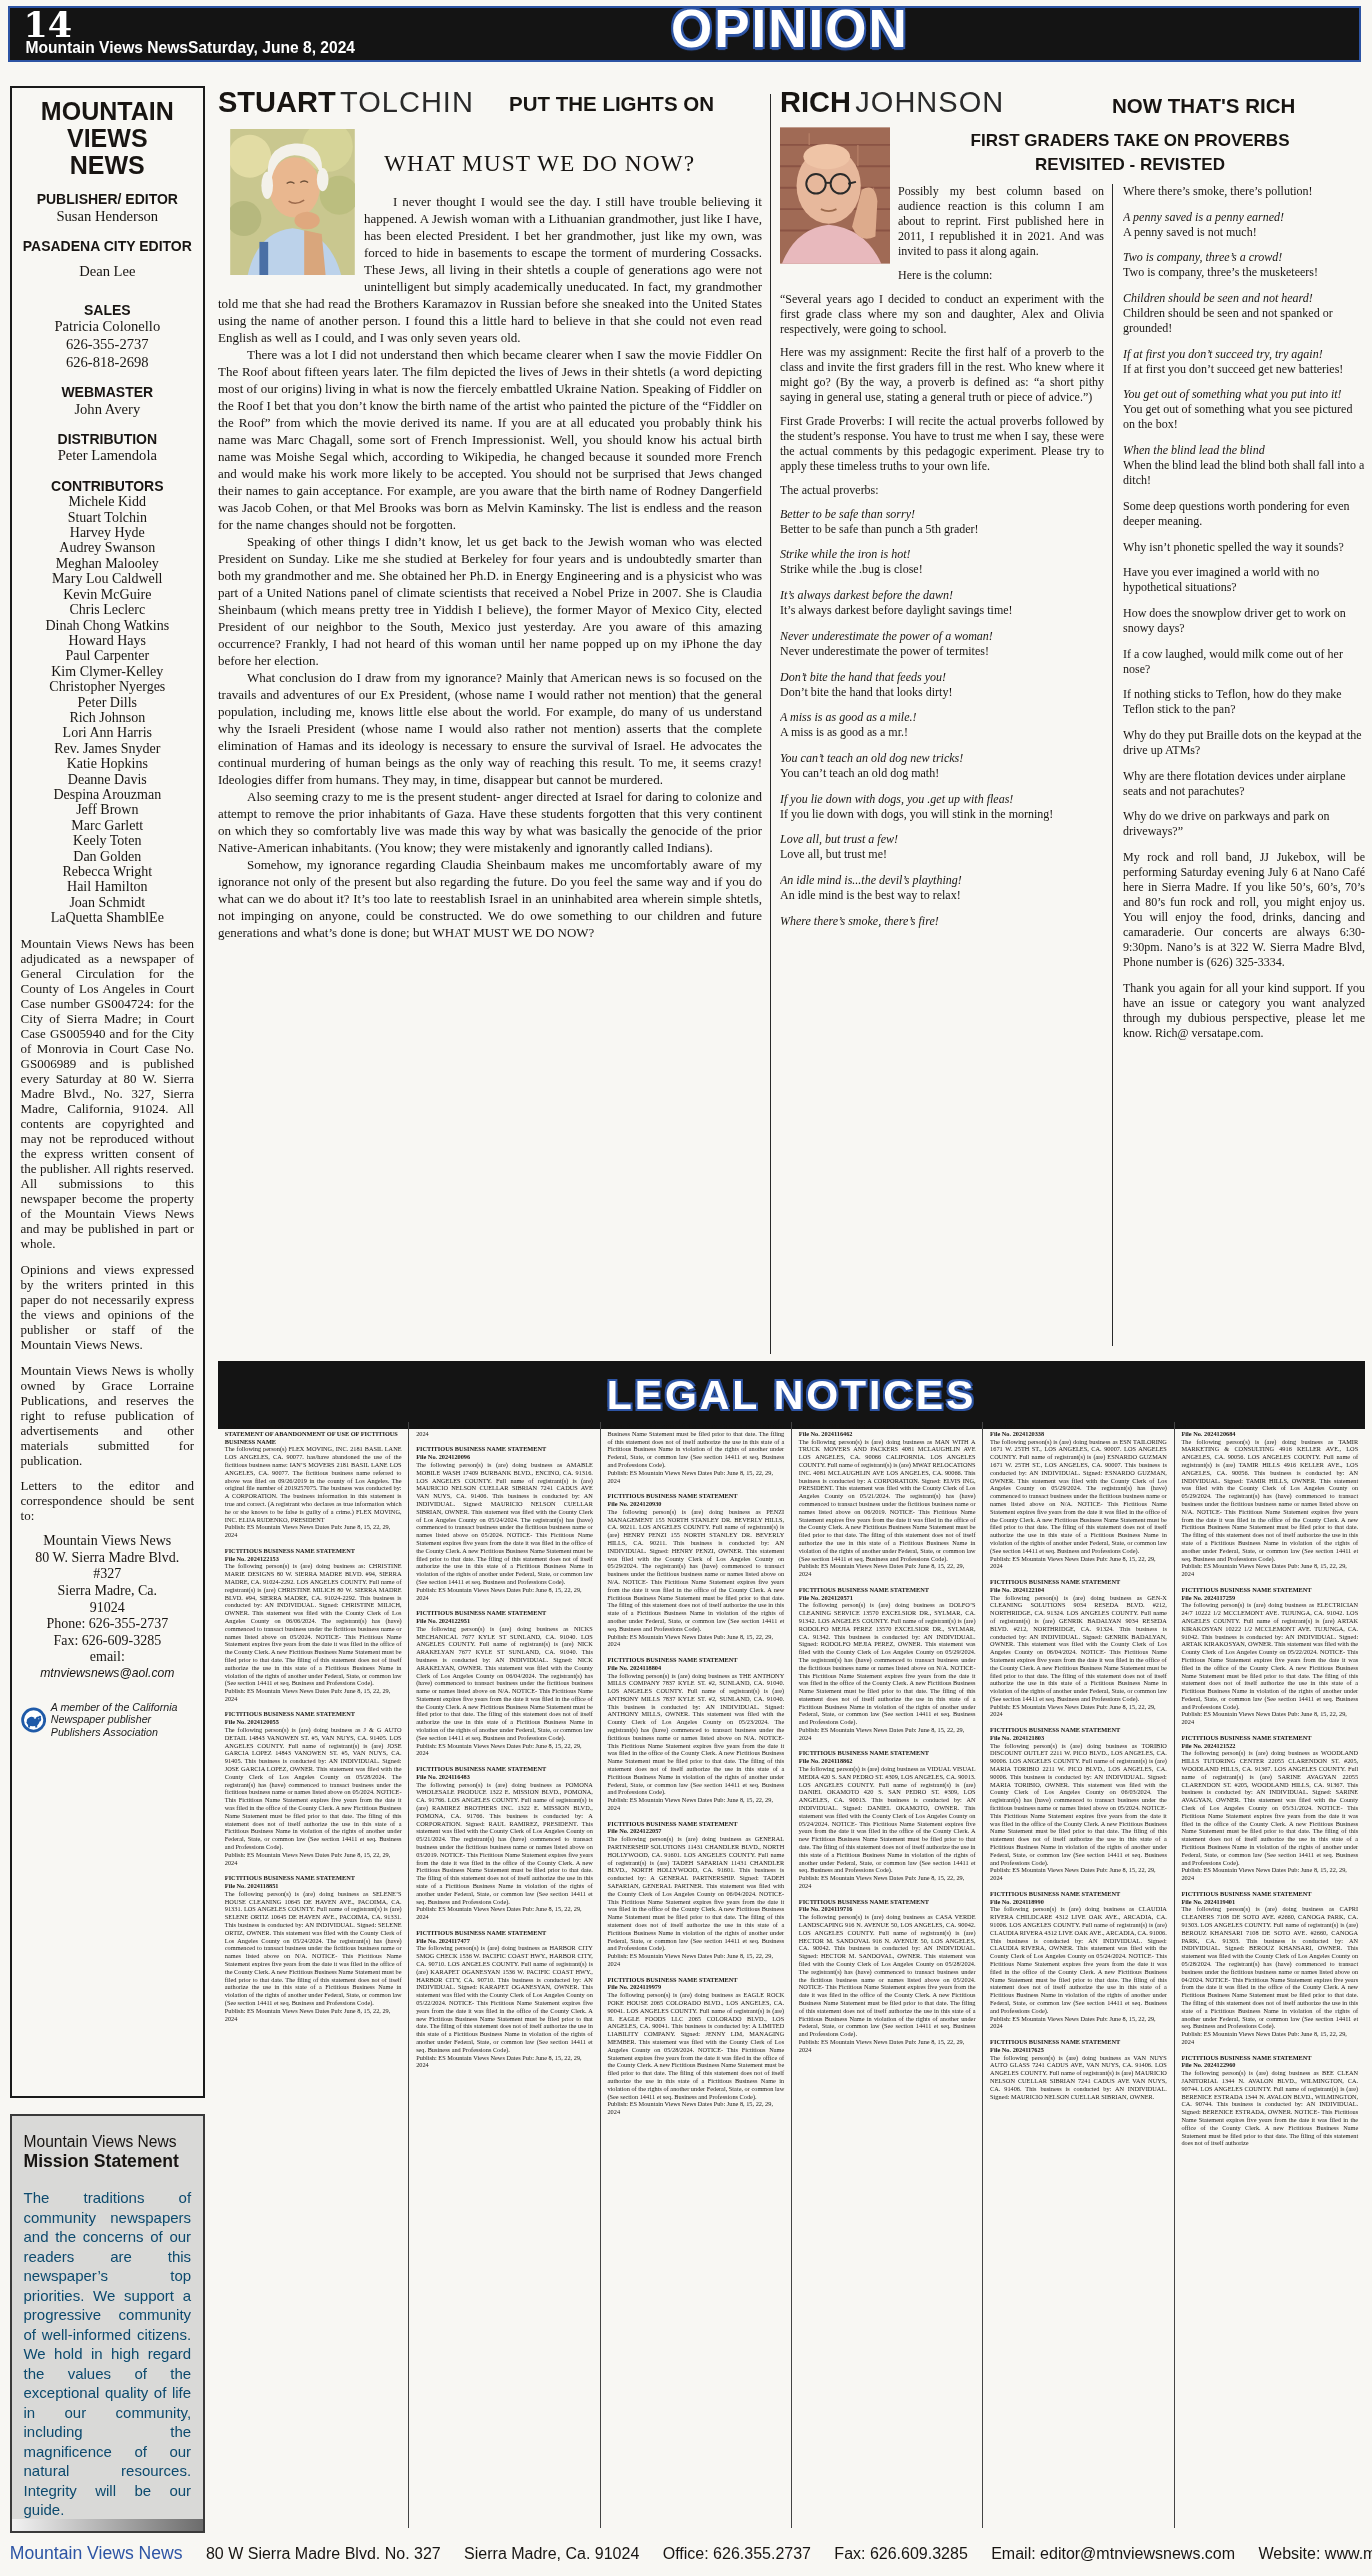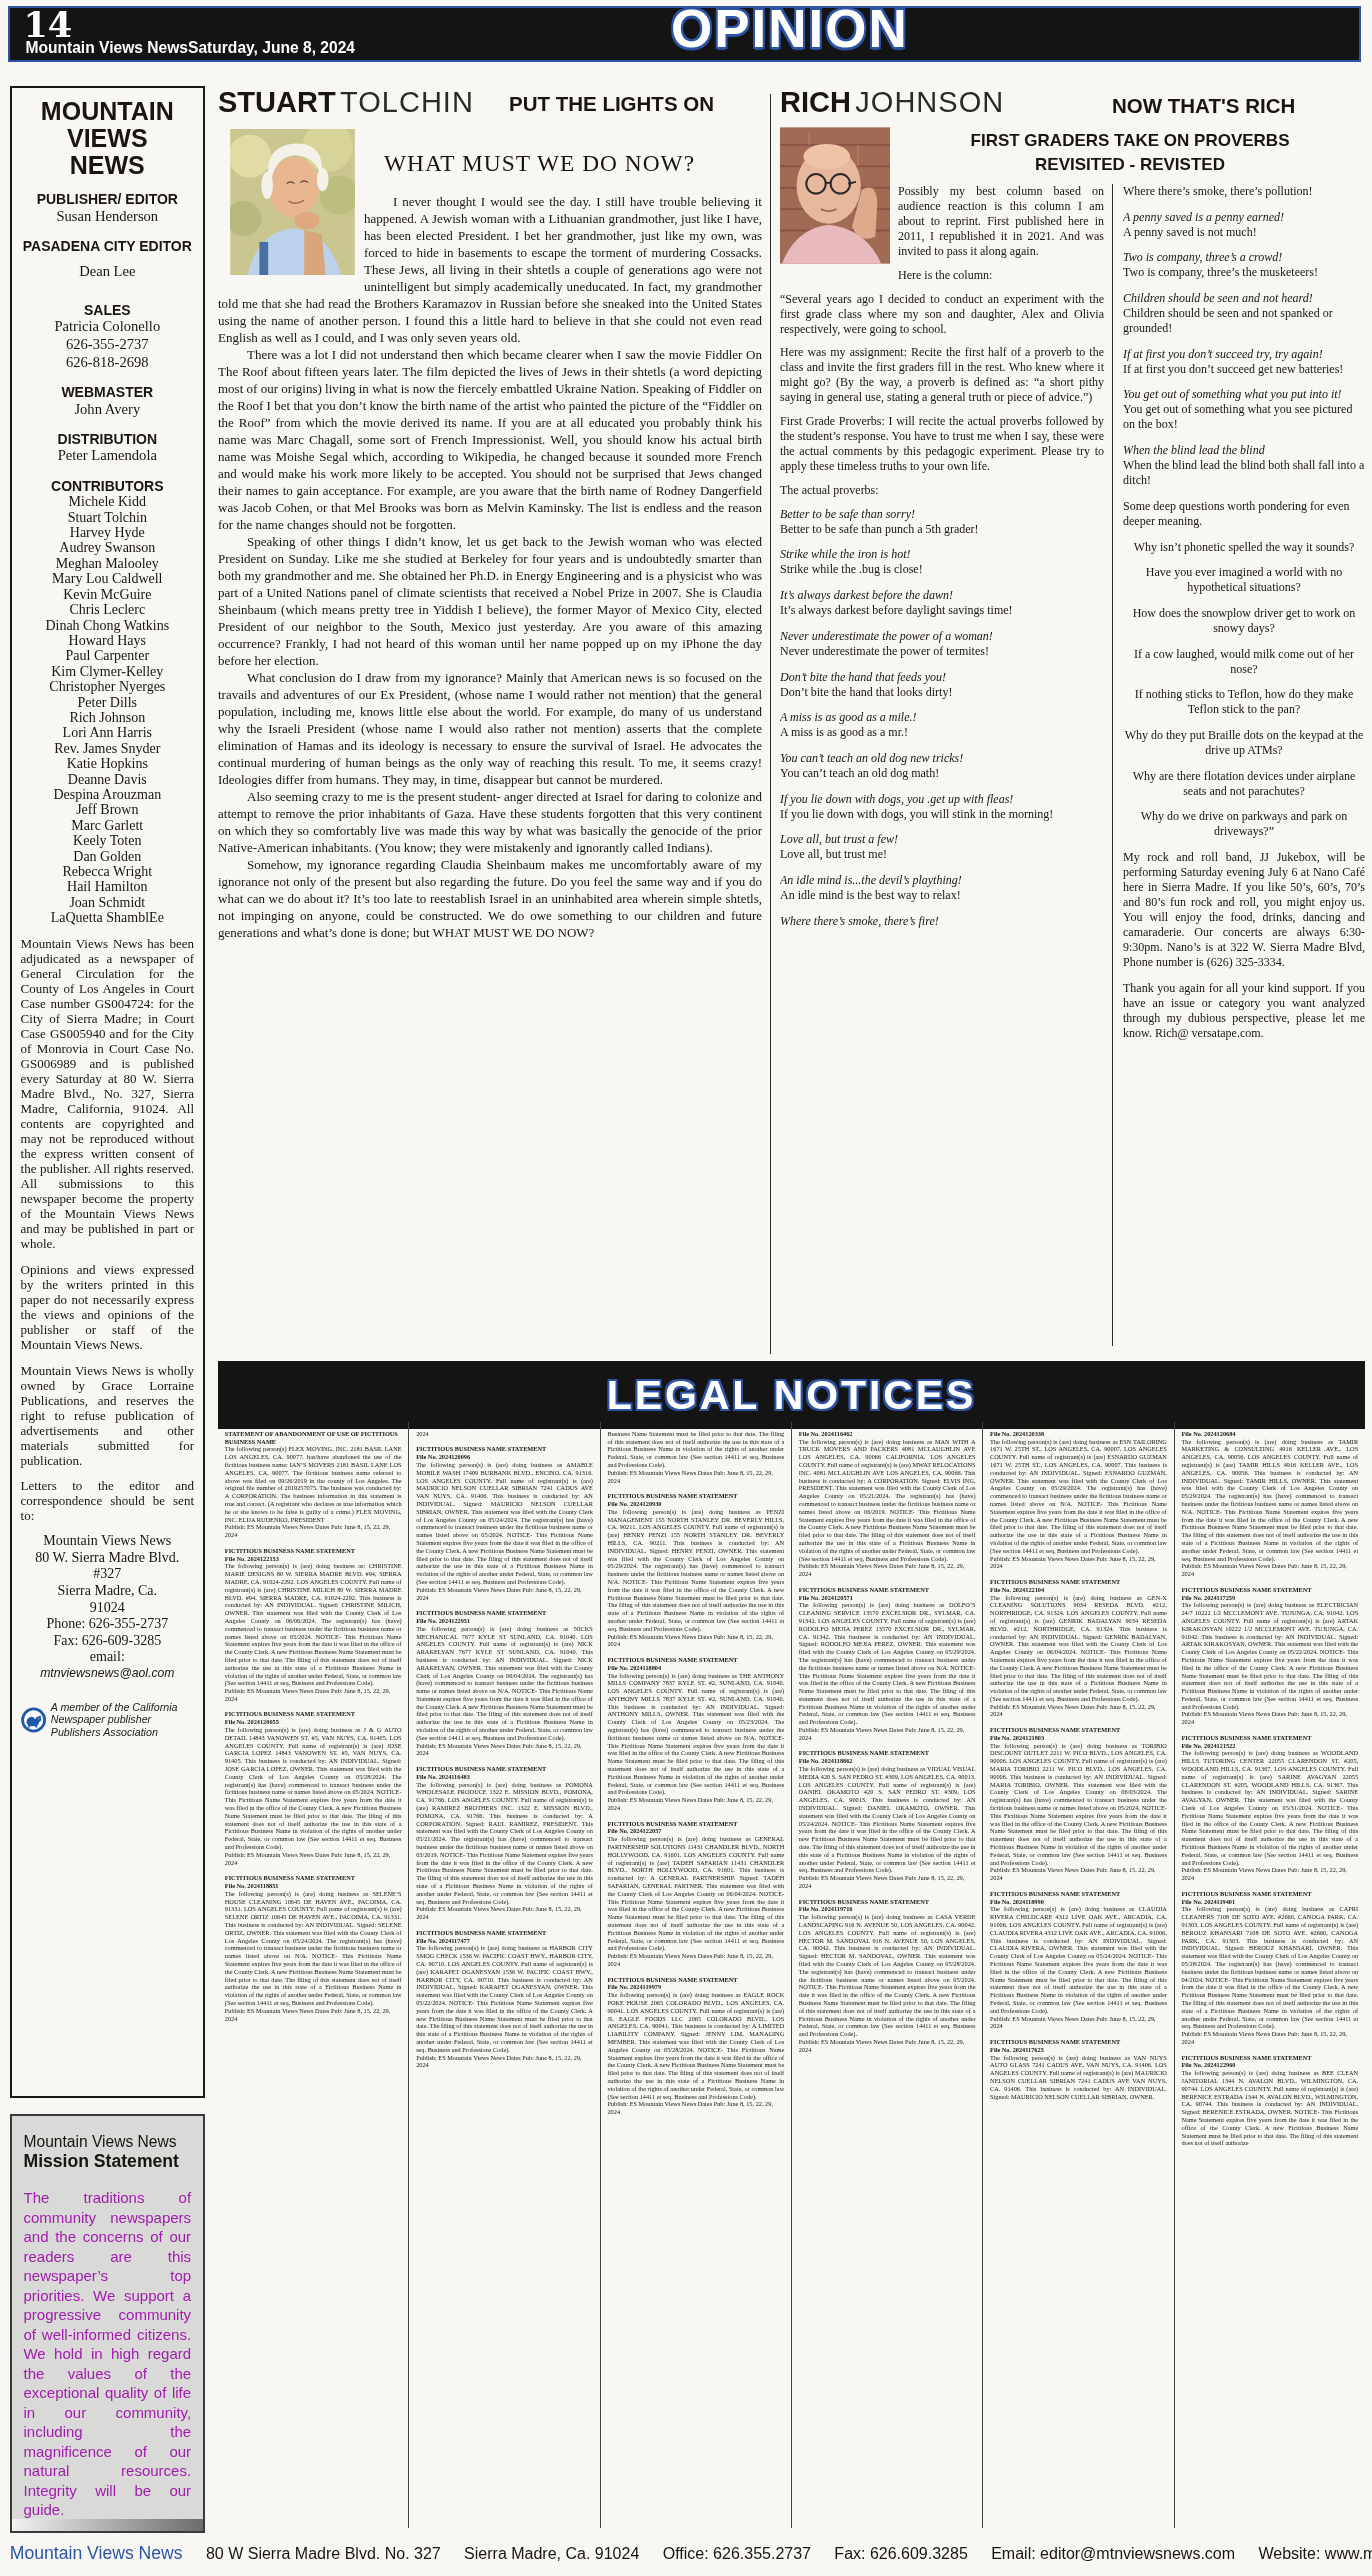--- a/index.html
+++ b/index.html
@@ -31,21 +31,21 @@
   .cnpa-caption{font-style:italic;font-family:"Liberation Sans",sans-serif;font-size:10.7px;line-height:12.7px;color:#222;}
 
   
   .mission{position:absolute;left:9.8px;top:2114px;width:195px;height:419px;background:#d9d9d7;
            border:2px solid #3a3a3a;box-sizing:border-box;padding:15.6px 11.7px;text-align:left;
            font-family:"Liberation Sans",sans-serif;overflow:hidden;}
   .mission:after{content:"";position:absolute;left:0;right:0;bottom:0;height:11.7px;
            background:linear-gradient(90deg,#f2f2f2,#6c6c6c);}
   .m-title{font-size:15.6px;line-height:19.5px;}
   .m-sub{font-weight:bold;font-size:17.6px;line-height:21.5px;}
-  .m-body{margin-top:15.6px;font-size:15px;line-height:19.5px;text-align:justify;color:#a21caf;}
+  .m-body{margin-top:15.6px;font-size:15px;line-height:19.5px;text-align:justify;color:#0c4a6e;}
 
   
   .colhead{font-family:"Liberation Sans",sans-serif;}
   .colhead .fn{font-weight:800;font-size:29px;}
   .colhead .ln{font-weight:normal;font-size:29px;letter-spacing:1px;color:#2a2a2a;}
   .kicker{position:absolute;font-family:"Liberation Sans",sans-serif;font-weight:800;font-size:20.5px;}
 
   
   .tolchin{position:absolute;left:218px;top:86px;width:544px;height:1269px;overflow:hidden;}
   .tolchin-photo{position:absolute;left:11.7px;top:43px;width:125px;height:146px;}
@@ -66,21 +66,21 @@
   .j-left{position:absolute;left:0;top:98px;width:324px;height:1168px;overflow:hidden;
           font-size:12px;line-height:15px;text-align:justify;}
   .j-spacer{float:left;width:118px;height:84px;}
   .j-left p{margin:0 0 8.8px 0;}
   .j-vrule{position:absolute;left:332px;top:98px;width:1px;height:1162px;background:#2a2a2a;}
   .j-right{position:absolute;left:343px;top:98px;width:242px;height:1168px;overflow:hidden;
            font-size:12px;line-height:15px;}
   .pv{margin-bottom:10.7px;}
   .pv .q{font-style:italic;}
   .qintro{margin-bottom:10.7px;}
-  .qs{margin-bottom:10.7px;text-align:center;}
+  .qs{margin-bottom:10.7px;}
   .j-close p{margin:0 0 10.7px 0;text-align:justify;}
 
   
   .legal-banner{position:absolute;left:218px;top:1361px;width:1147px;height:68px;background:#141414;
                 display:flex;align-items:center;justify-content:center;}
   .legal-banner span{font-family:"Liberation Sans",sans-serif;font-weight:800;font-size:41px;letter-spacing:2.9px;color:#fff;
      text-shadow:-2px -2px 0 #2d54a4,2px -2px 0 #2d54a4,-2px 2px 0 #2d54a4,2px 2px 0 #2d54a4;}
   .legal-cols{position:absolute;left:218px;top:1422px;width:1147px;height:1106px;display:flex;overflow:hidden;}
   .lcol{flex:1;padding:0 6.8px;border-left:1px solid #444;overflow:hidden;}
   .lcol:first-child{border-left:none;}

